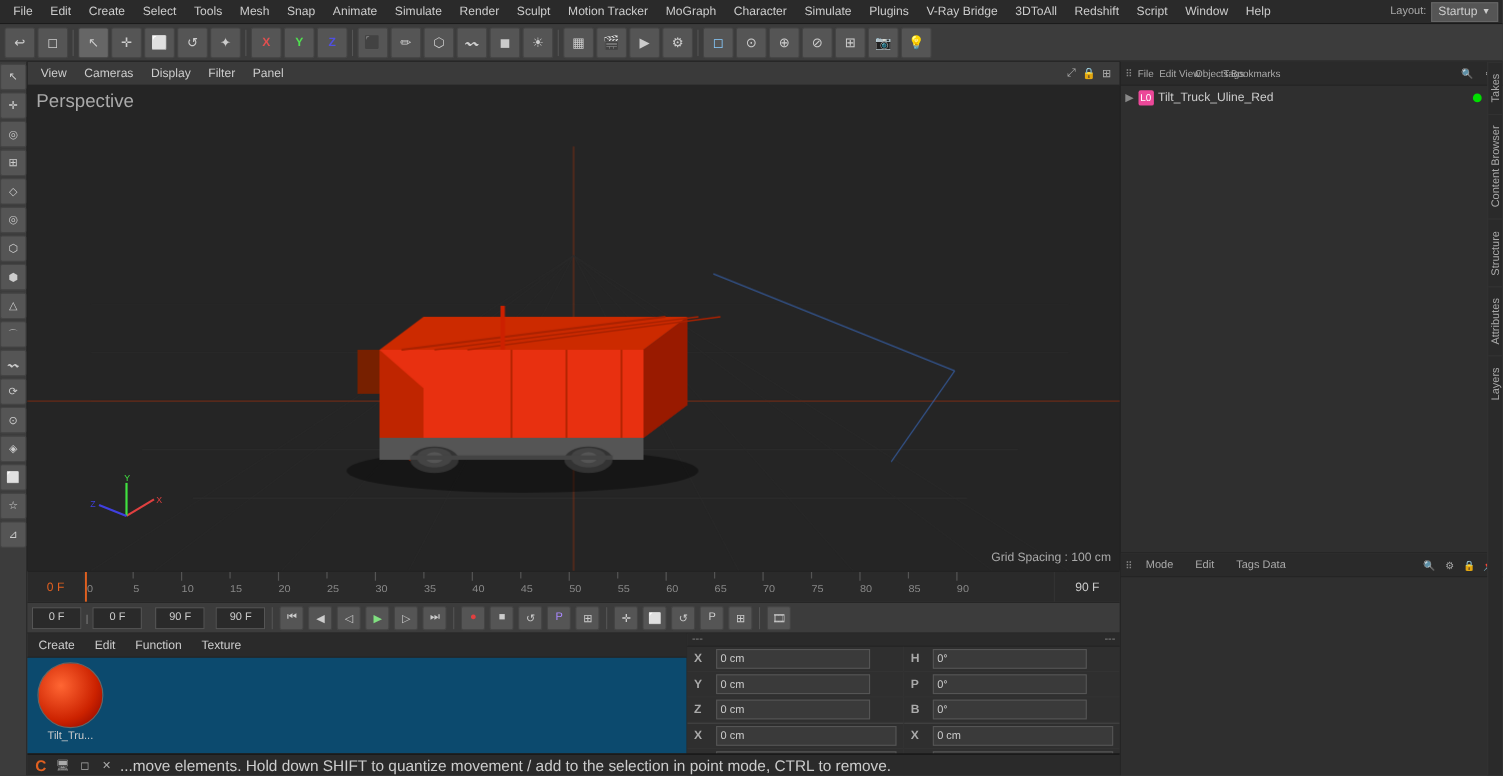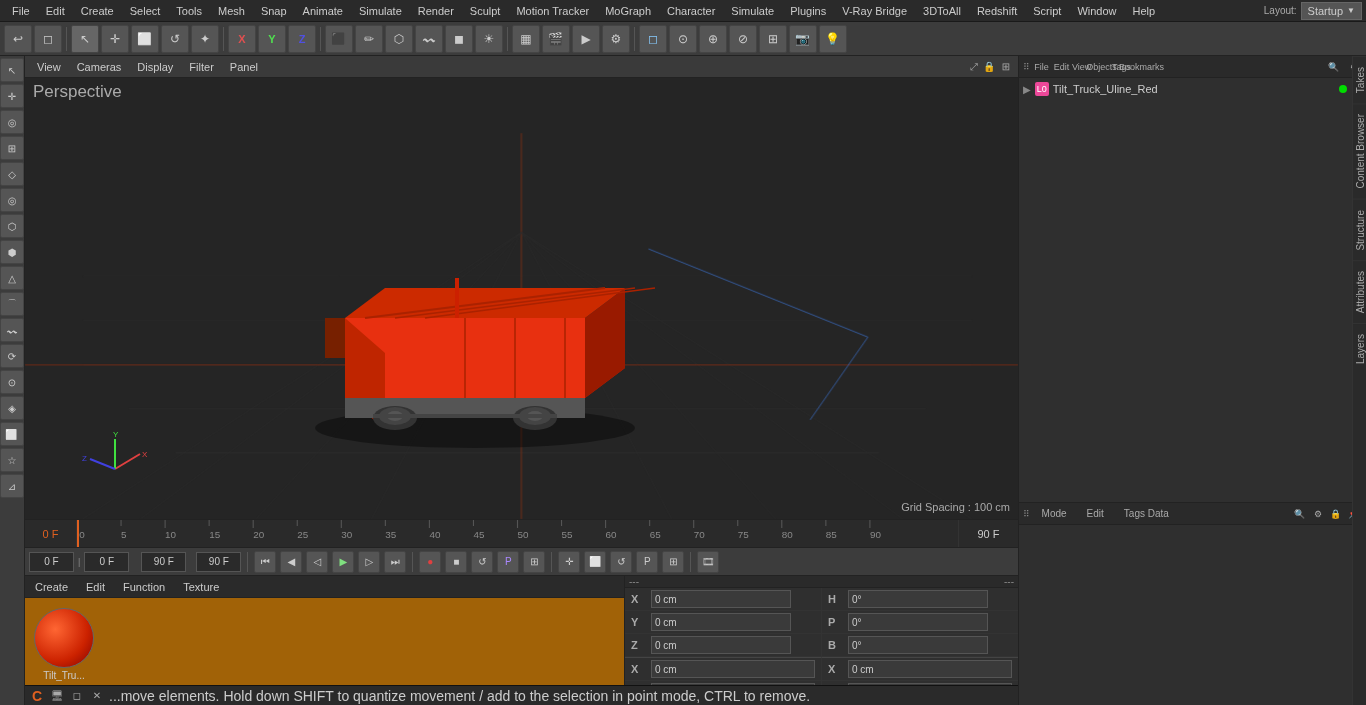--- a/index.html
+++ b/index.html
@@ -345,23 +345,23 @@
       border-bottom: 1px solid #222;
     }
     .mat-menu-item {
       padding: 2px 6px;
       font-size: 11px;
       color: #ccc;
       cursor: pointer;
     }
     #material-body {
       flex: 1;
-      background: #a16207;
-      display: flex;
-      align-items: flex-end;
+      background: #0c4a6e;
+      display: flex;
+      align-items: flex-start;
       padding: 4px;
       gap: 4px;
     }
     .material-ball {
       width: 60px;
       height: 60px;
       border-radius: 50%;
       background: radial-gradient(circle at 35% 35%, #ff6633, #cc2200 60%, #800000);
       border: 1px solid #666;
       flex-shrink: 0;

